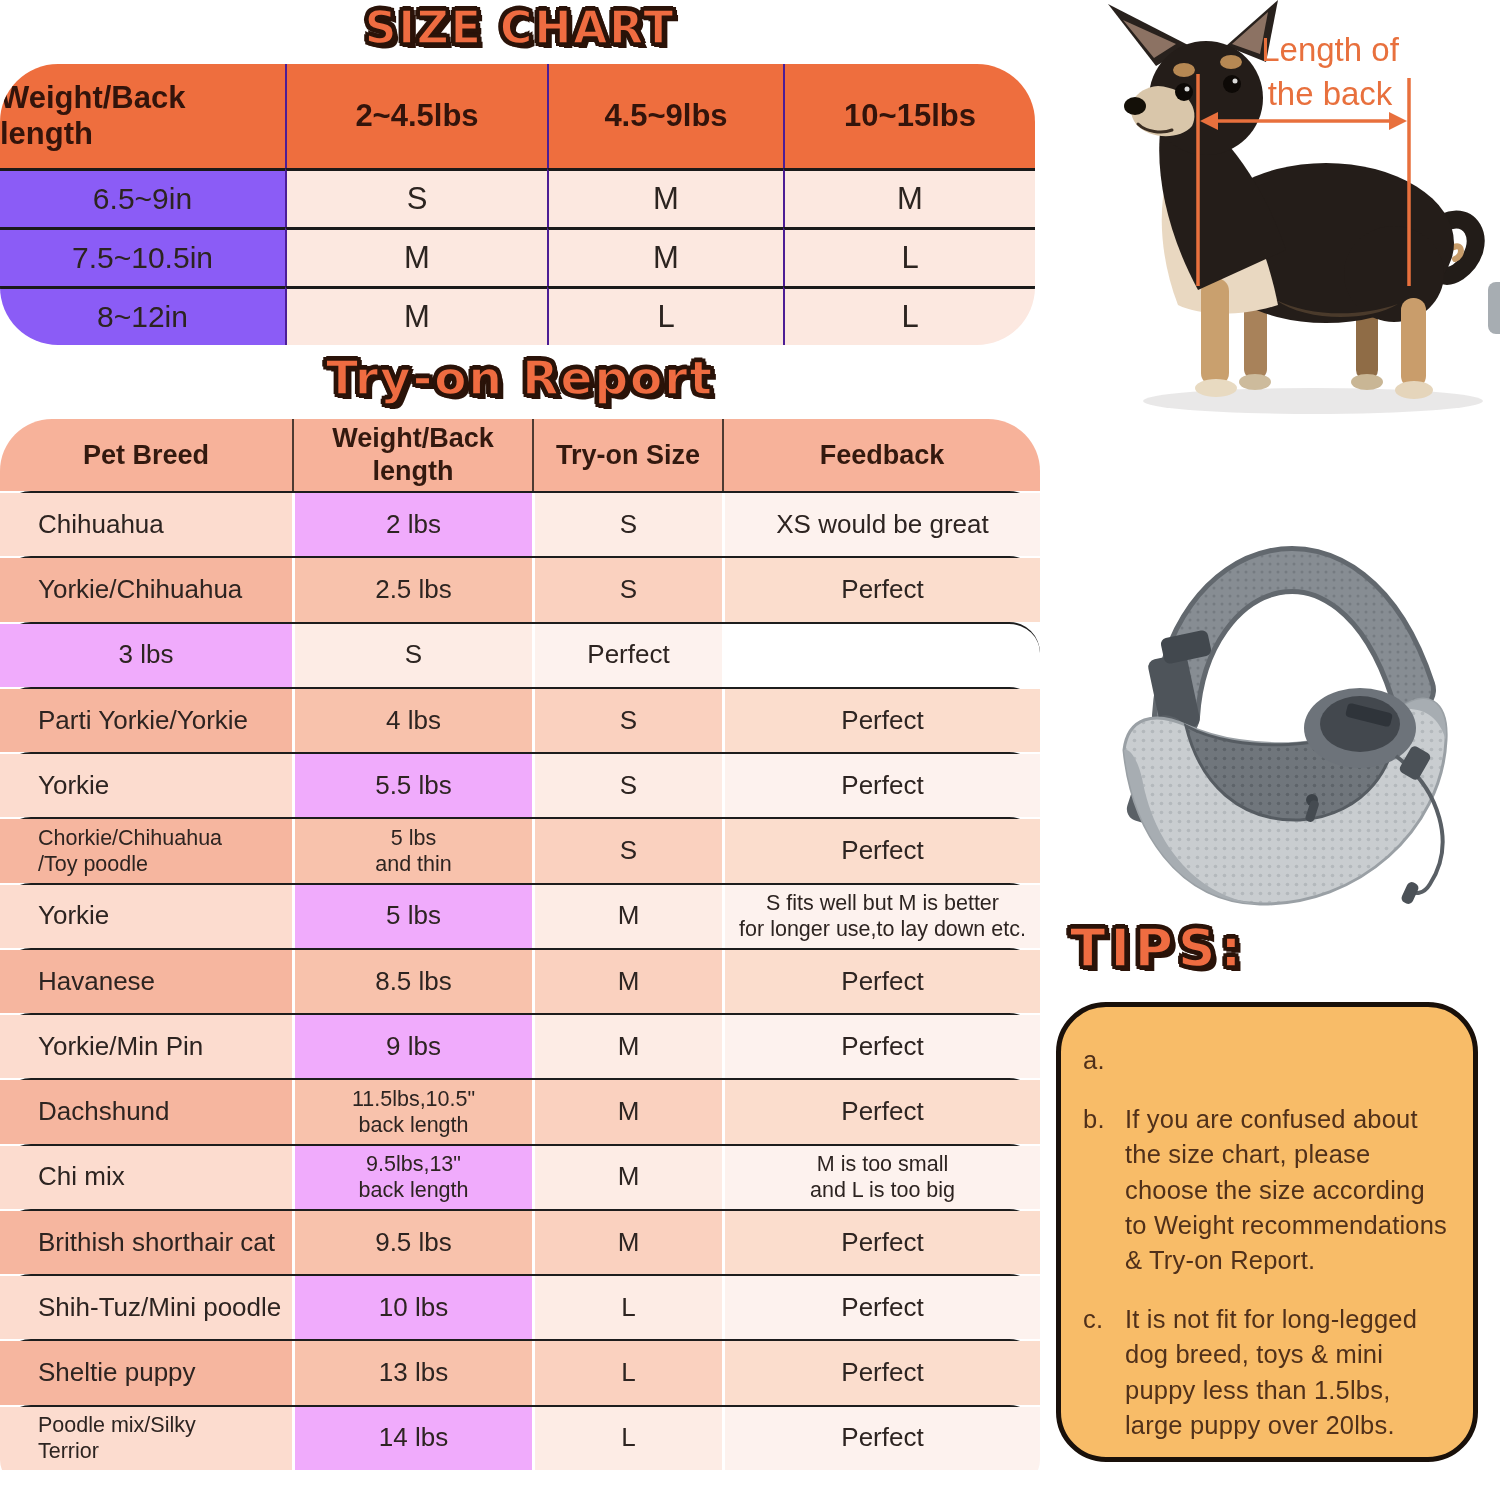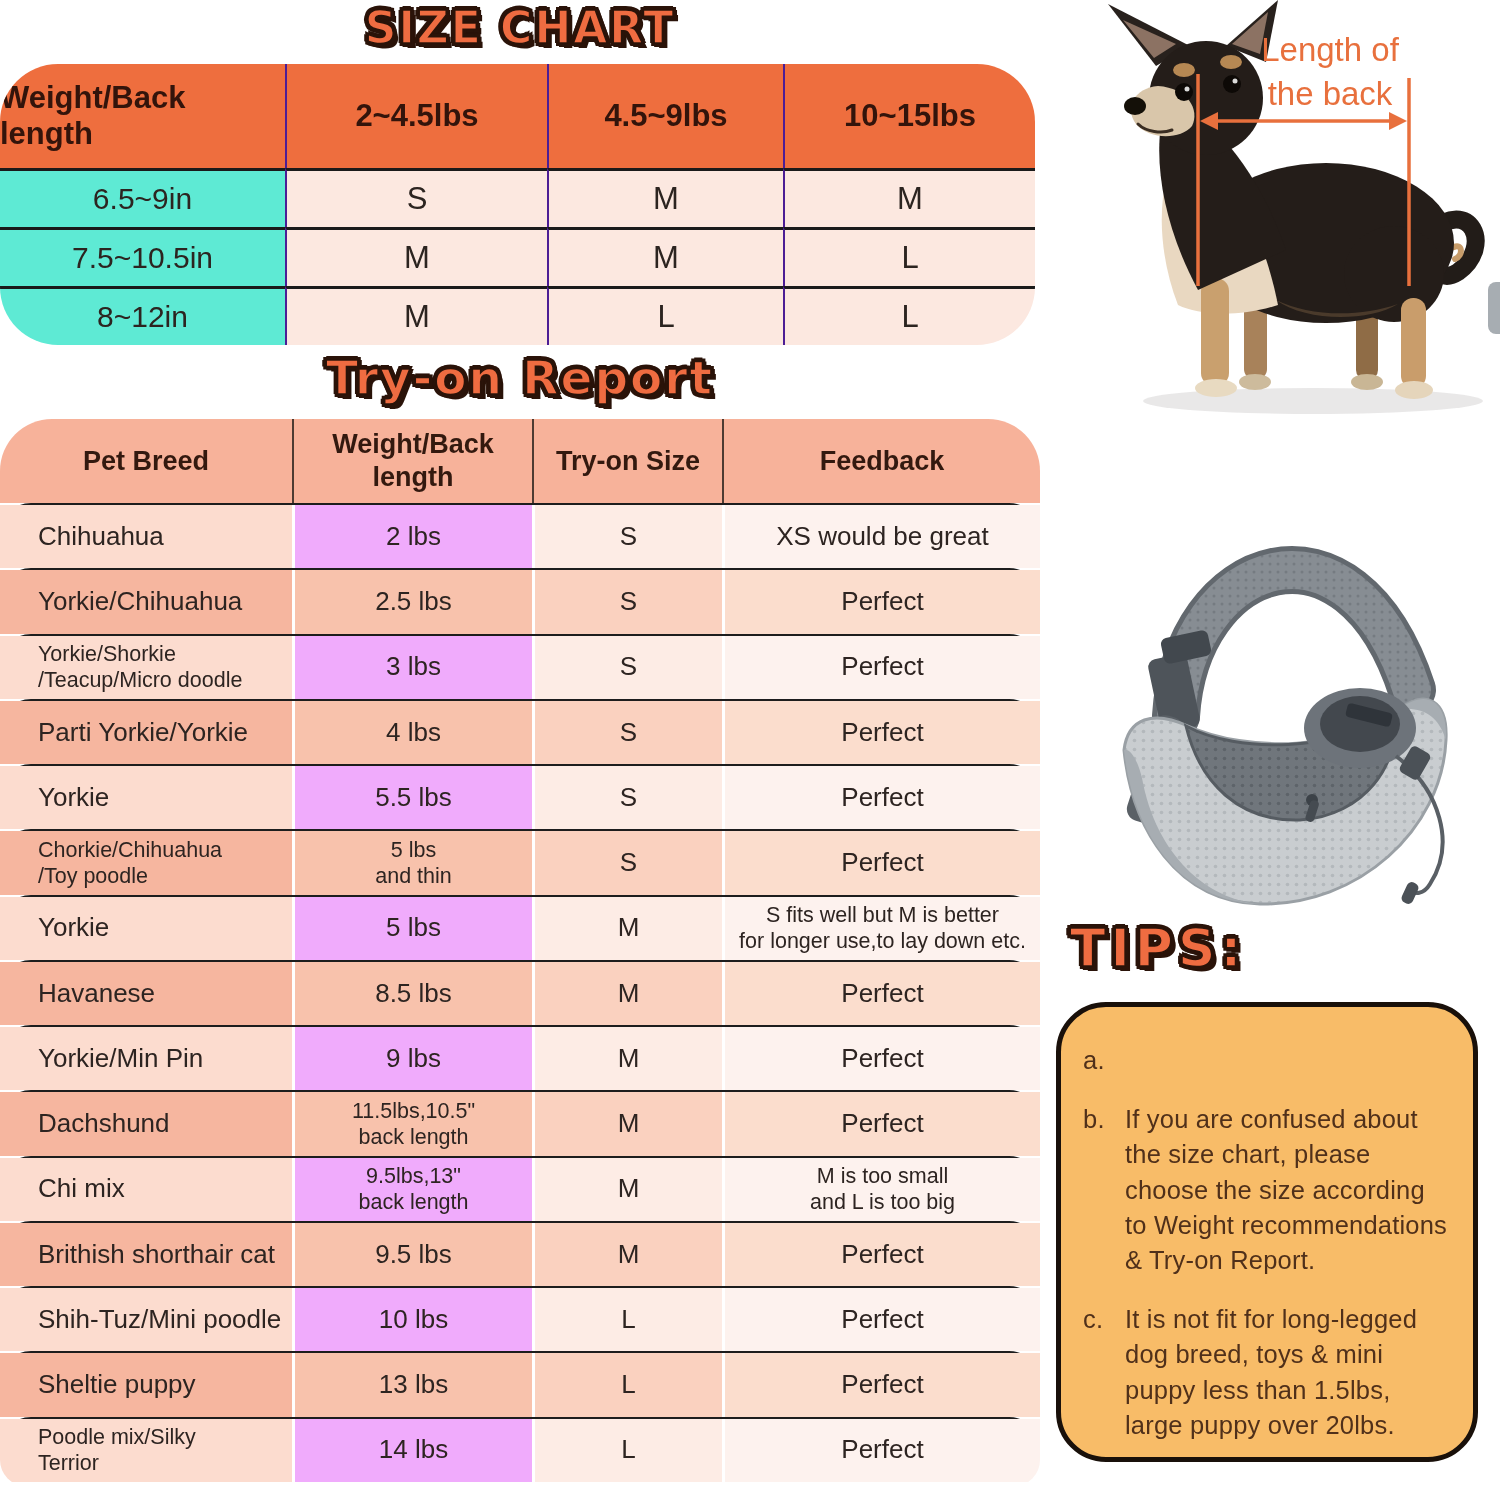--- a/index.html
+++ b/index.html
@@ -17,30 +17,30 @@
   #tryon-title{left:0;top:350px;width:1040px;text-align:center;font-size:47px;}
   #tips-title{left:1070px;top:918px;font-size:52px;letter-spacing:5px;}
 
   
   #schart{position:absolute;left:0;top:64px;width:1035px;height:281px;
     display:grid;grid-template-columns:285px 262px 236px 252px;
     grid-template-rows:104px 59px 59px 59px;
     border-radius:58px;overflow:hidden;}
   .sc{display:flex;align-items:center;justify-content:center;font-size:30px;color:#2c2420;}
   .sc.h{background:#ee6e3e;font-weight:bold;color:#33140b;font-size:31px;}
-  .sc.l{background:#5eead4;}
+  .sc.l{background:#8b5cf6;}
   .sc.d{background:#fce8e0;font-size:31px;}
   .sc.v{border-left:2px solid #4c1d95;}
   .sc.t{border-top:3px solid #1a1a1a;}
 
   
   #ttable{position:absolute;left:0;top:419px;width:1040px;height:1067px;
     border-radius:52px 52px 26px 26px;overflow:hidden;}
   .trow{display:grid;grid-template-columns:292px 240px 190px 318px;height:65.25px;}
-  .trow.thead{height:84px;}
+  .trow.thead{height:72px;}
   .trow + .trow{border-top:2.5px solid #1d1d1d;border-radius:31px;}
   .tcell{display:flex;align-items:center;justify-content:center;text-align:center;
     font-size:26px;color:#2d2421;line-height:1.22;white-space:pre-line;}
   .tcell.c0{justify-content:flex-start;text-align:left;padding-left:38px;}
   .thead .tcell{background:#f7b29a;font-weight:bold;font-size:27px;color:#33190f;
     justify-content:center;text-align:center;padding-left:0;}
   .thead .tcell + .tcell{border-left:2px solid #4d3b32;}
   .trow:not(.thead) .tcell + .tcell{border-left:3px solid #ffffff;}
   .tcell.small{font-size:21.5px;}
   .trow.light .c0{background:#fcdccf;} .trow.light .c1{background:#f0abfc;}
@@ -109,22 +109,20 @@
         <div class="tcell c2">S</div>
         <div class="tcell c3">XS would be great</div>
       </div>
       <div class="trow dark">
         <div class="tcell c0">Yorkie/Chihuahua</div>
         <div class="tcell c1">2.5 lbs</div>
         <div class="tcell c2">S</div>
         <div class="tcell c3">Perfect</div>
       </div>
       <div class="trow light">
-        <div class="tcell c0 small">Yorkie/Shorkie
-/Teacup/Micro doodle</div>
         <div class="tcell c1">3 lbs</div>
         <div class="tcell c2">S</div>
         <div class="tcell c3">Perfect</div>
       </div>
       <div class="trow dark">
         <div class="tcell c0">Parti Yorkie/Yorkie</div>
         <div class="tcell c1">4 lbs</div>
         <div class="tcell c2">S</div>
         <div class="tcell c3">Perfect</div>
       </div>

